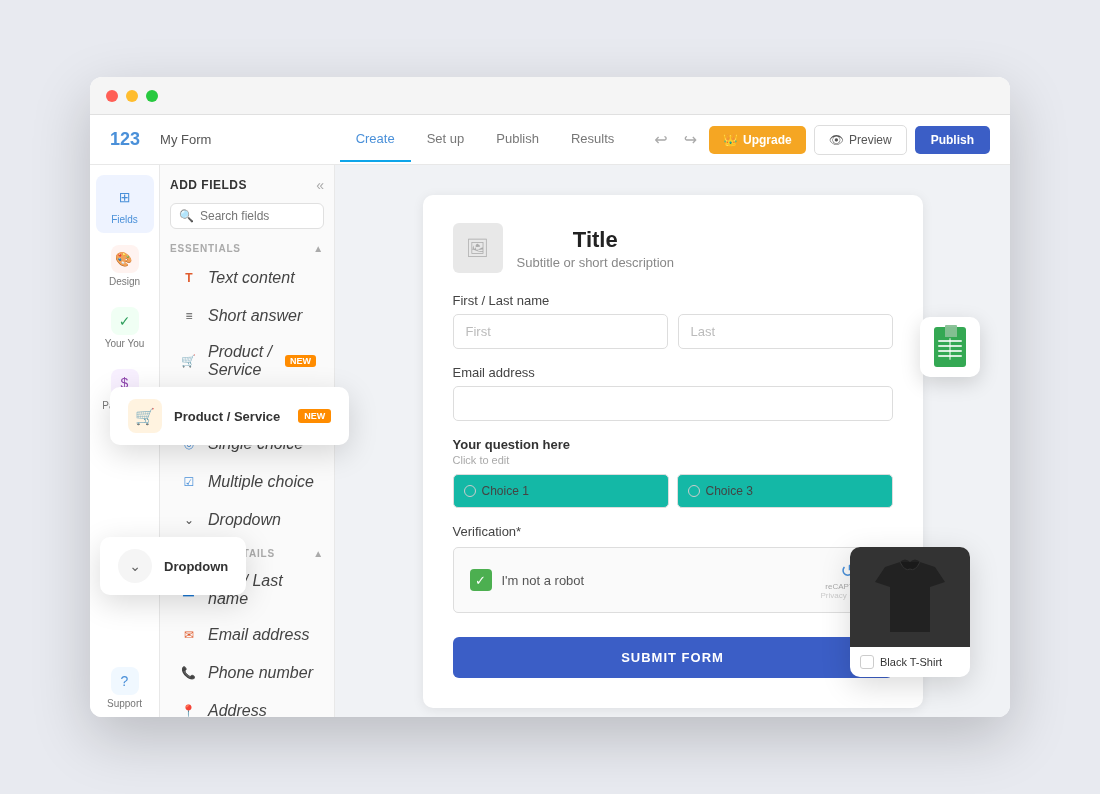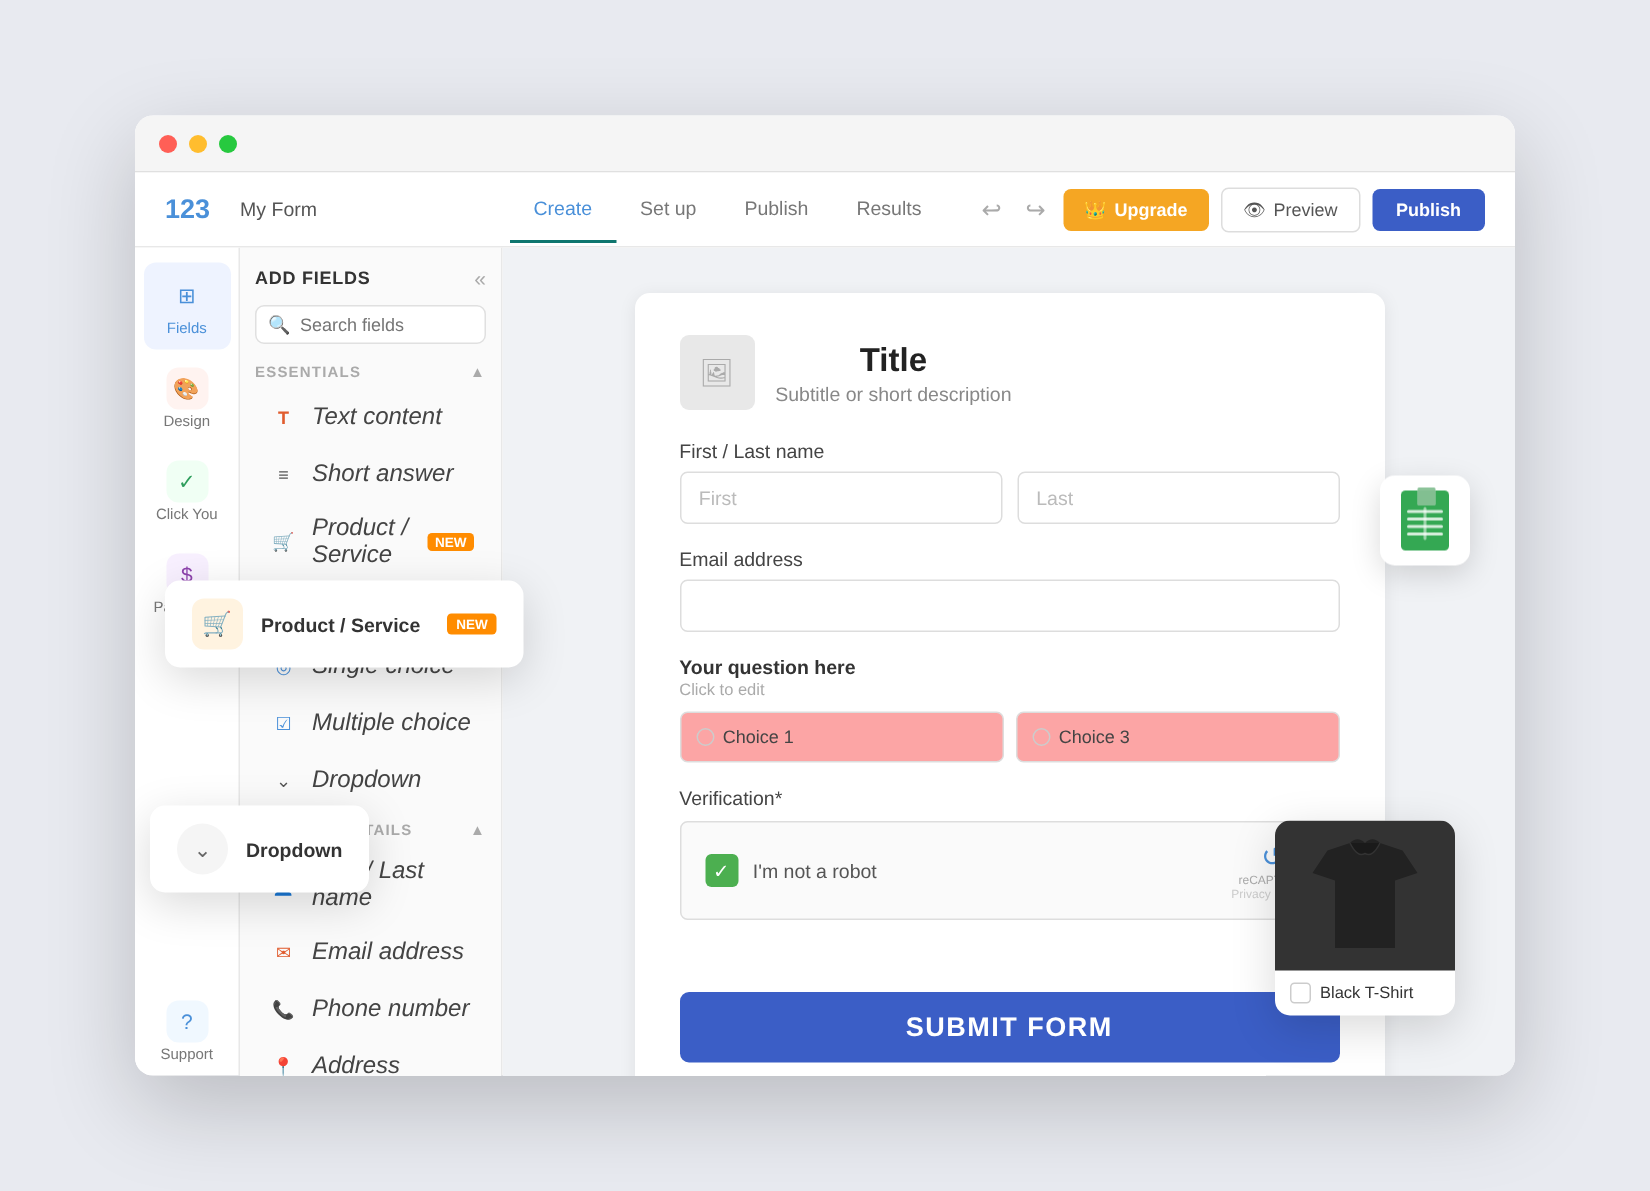--- a/index.html
+++ b/index.html
@@ -75,21 +75,21 @@
     .nav-tab {
       padding: 14px 16px;
       font-size: 13px;
       color: #777;
       cursor: pointer;
       border-bottom: 2px solid transparent;
       position: relative;
     }
     .nav-tab.active {
       color: #4a90d9;
-      border-bottom: 2px solid #0f766e;
+      border-bottom: 2px solid #0ea5e9;
     }
     .nav-actions {
       display: flex;
       align-items: center;
       gap: 8px;
     }
     .btn-undo, .btn-redo {
       background: none;
       border: none;
       color: #aaa;
@@ -363,21 +363,21 @@
       display: flex;
       gap: 8px;
     }
     .choice-btn {
       flex: 1;
       border: 1px solid #ddd;
       border-radius: 5px;
       padding: 9px 10px;
       font-size: 12px;
       color: #444;
-      background: #fca5a5;
+      background: #14b8a6;
       cursor: pointer;
       display: flex;
       align-items: center;
       gap: 6px;
     }
     .choice-radio {
       width: 12px;
       height: 12px;
       border: 1.5px solid #ccc;
       border-radius: 50%;
@@ -424,25 +424,25 @@
       text-align: center;
     }
 
     .submit-btn {
       width: 100%;
       background: #3b5ec6;
       color: #fff;
       border: none;
       border-radius: 6px;
       padding: 13px;
-      font-size: 18px;
+      font-size: 13px;
       font-weight: 700;
       letter-spacing: 1px;
       cursor: pointer;
-      margin-top: 32px;
+      margin-top: 8px;
       text-align: center;
     }
 
     
     .floating-product {
       position: absolute;
       left: 20px;
       top: 310px;
       background: #fff;
       border-radius: 10px;
@@ -612,21 +612,21 @@
         <div class="sidebar-icon-item active">
           <div class="icon-circle fields-icon">⊞</div>
           <span class="icon-label">Fields</span>
         </div>
         <div class="sidebar-icon-item">
           <div class="icon-circle design-icon">🎨</div>
           <span class="icon-label">Design</span>
         </div>
         <div class="sidebar-icon-item">
           <div class="icon-circle thankyou-icon">✓</div>
-          <span class="icon-label">Click You</span>
+          <span class="icon-label">Your You</span>
         </div>
         <div class="sidebar-icon-item">
           <div class="icon-circle payments-icon">$</div>
           <span class="icon-label">Payments</span>
         </div>
         <div style="flex:1"></div>
         <div class="sidebar-icon-item">
           <div class="icon-circle support-icon">?</div>
           <span class="icon-label">Support</span>
         </div>

